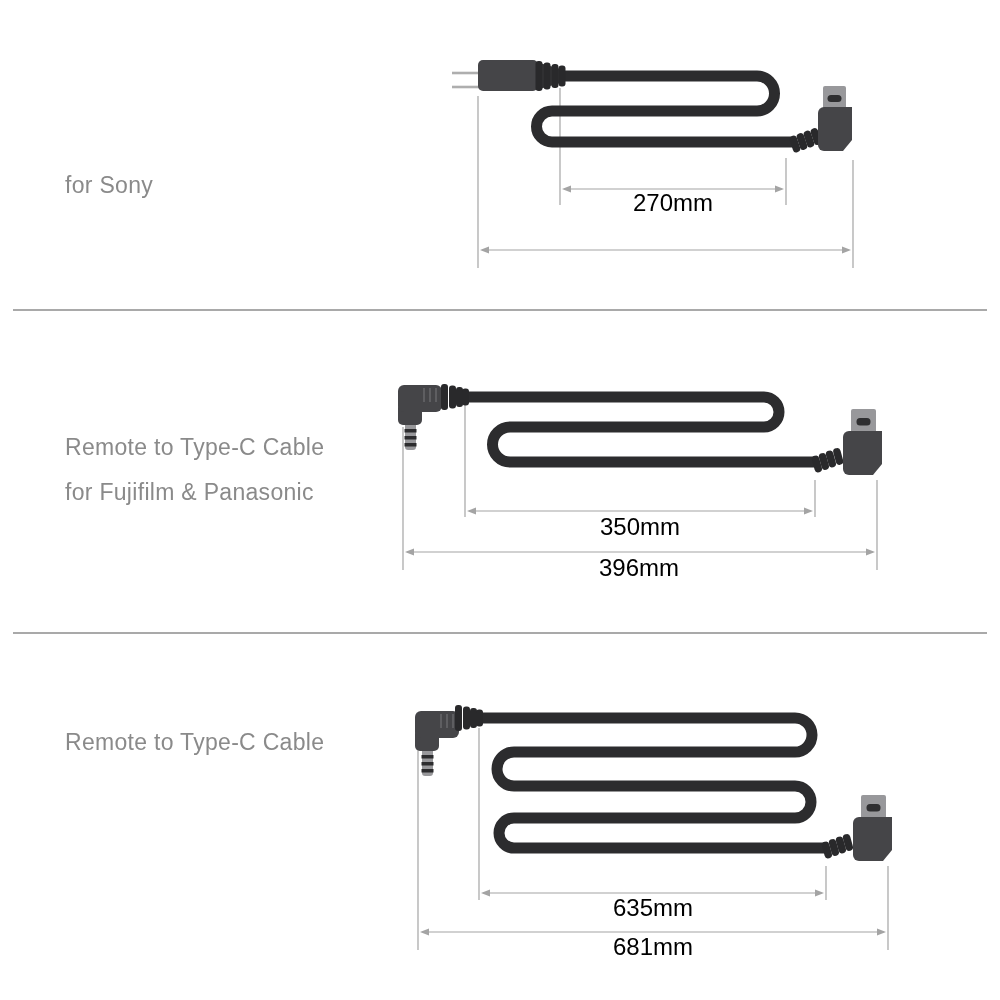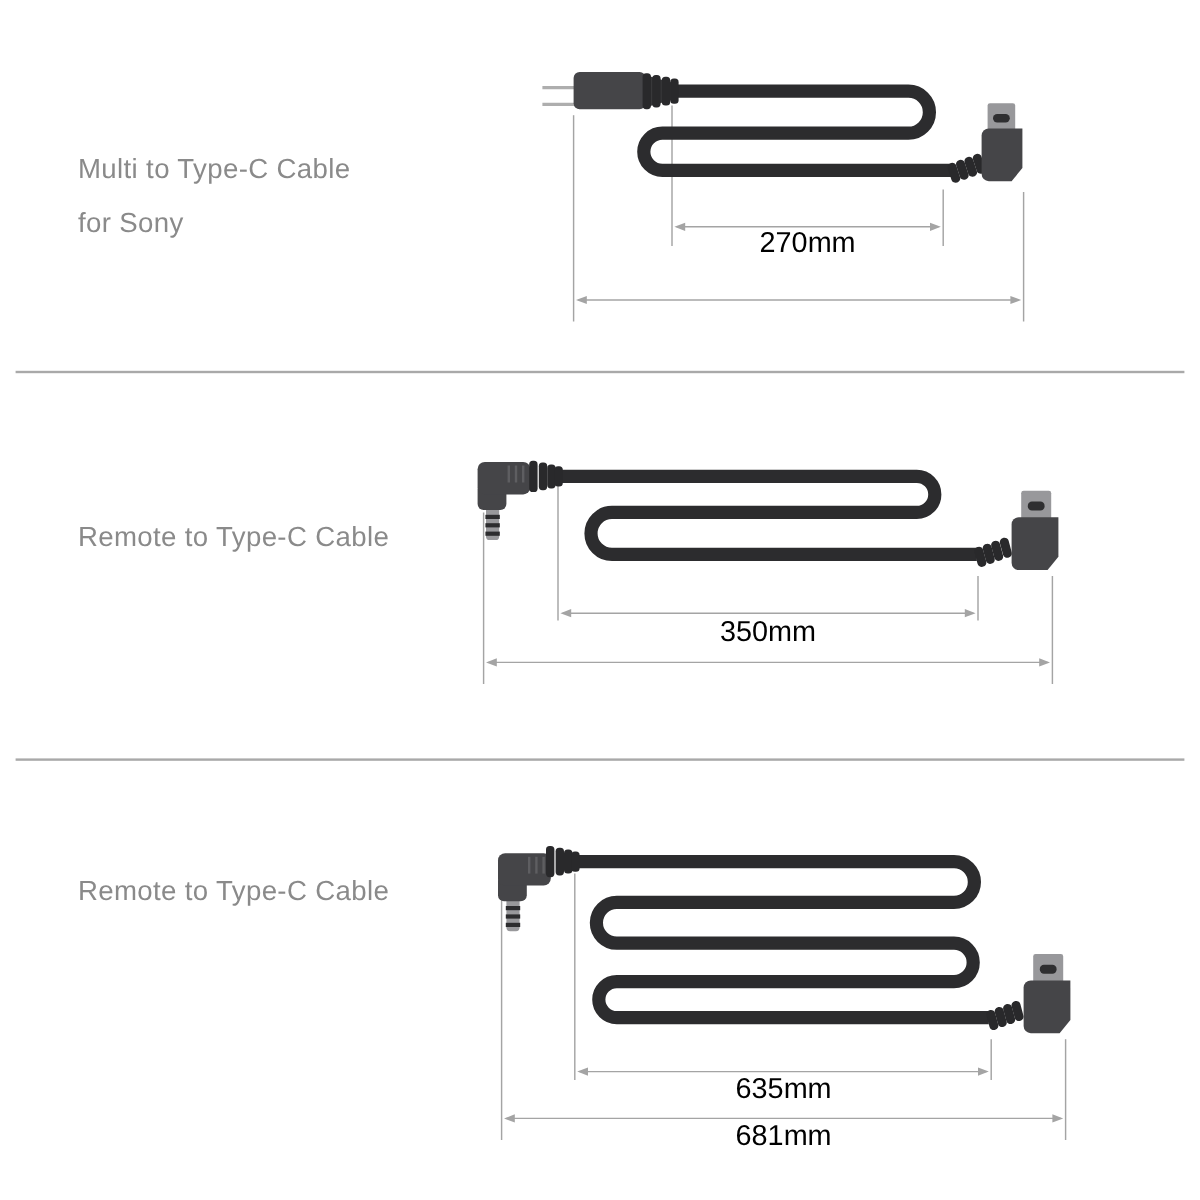--- a/index.html
+++ b/index.html
@@ -33,21 +33,20 @@
   .prong     { stroke:#aeaeae; stroke-width:2.6; }
   .pin       { fill:#98989b; stroke:none; }
   .pinstripe { fill:#2c2c2e; stroke:none; }
   .ridge     { stroke:#5e5e61; stroke-width:2; }
 </style>
 </head>
 <body>
 
 <div class="page">
 
-  <div class="product-label" style="left:65px; top:127px">Multi to Type-C Cable</div>
   <div class="product-label" style="left:65px; top:172px">for Sony</div>
 
   <svg class="layer" style="top:0" width="1000" height="309" viewBox="0 0 1000 309">
     <g>
       <line class="dimline" x1="478" y1="96" x2="478" y2="268"></line>
       <line class="dimline" x1="560" y1="88" x2="560" y2="205"></line>
       <line class="dimline" x1="786" y1="158" x2="786" y2="205"></line>
       <line class="dimline" x1="853" y1="160" x2="853" y2="268"></line>
       <g>
         <line class="dimline" x1="564" y1="189" x2="782" y2="189"></line>
@@ -80,20 +79,21 @@
       <rect class="tipinner" x="827.5" y="95" width="14" height="7" rx="3.5"></rect>
       <path class="cbody" d="M 818 113 a 6 6 0 0 1 6 -6 h 28 v 33 l -9 11 h -19 a 6 6 0 0 1 -6 -6 z"></path>
     </g>
   </svg>
 
   <div class="dim-text" style="left:573px; top:189px">270mm</div>
 
   <div class="divider" style="top:309px"></div>
 
   <div class="product-label" style="left:65px; top:434px">Remote to Type-C Cable</div>
+  <div class="product-label" style="left:65px; top:479px">for Fujifilm &amp; Panasonic</div>
 
   <svg class="layer" style="top:311px" width="1000" height="320" viewBox="0 311 1000 320">
     <g>
       <line class="dimline" x1="403" y1="427" x2="403" y2="570"></line>
       <line class="dimline" x1="465" y1="404" x2="465" y2="517"></line>
       <line class="dimline" x1="815" y1="480" x2="815" y2="517"></line>
       <line class="dimline" x1="877" y1="480" x2="877" y2="570"></line>
       <g>
         <line class="dimline" x1="469" y1="511" x2="811" y2="511"></line>
         <polygon class="dimarrow" points="467,511 476,507.6 476,514.4"></polygon>
@@ -126,20 +126,21 @@
       <rect class="rib" x="820.2" y="453" width="7.5" height="17" rx="3.5" transform="rotate(-15 824 461.5)"></rect>
       <rect class="rib" x="827.2" y="450.5" width="7.5" height="17" rx="3.5" transform="rotate(-15 831 459)"></rect>
       <rect class="rib" x="834.2" y="448" width="7.5" height="17" rx="3.5" transform="rotate(-15 838 455.5)"></rect>
       <rect class="tip" x="851" y="409" width="25" height="24" rx="2"></rect>
       <rect class="tipinner" x="856.5" y="418" width="14" height="7.5" rx="3.5"></rect>
       <path class="cbody" d="M 843 437 a 6 6 0 0 1 6 -6 h 33 v 33 l -9 11 h -24 a 6 6 0 0 1 -6 -6 z"></path>
     </g>
   </svg>
 
   <div class="dim-text" style="left:540px; top:513px">350mm</div>
+  <div class="dim-text" style="left:539px; top:554px">396mm</div>
 
   <div class="divider" style="top:632px"></div>
 
   <div class="product-label" style="left:65px; top:729px">Remote to Type-C Cable</div>
 
   <svg class="layer" style="top:634px" width="1000" height="366" viewBox="0 634 1000 366">
     <g>
       <line class="dimline" x1="418" y1="748" x2="418" y2="950"></line>
       <line class="dimline" x1="479" y1="728" x2="479" y2="900"></line>
       <line class="dimline" x1="826" y1="866" x2="826" y2="900"></line>

